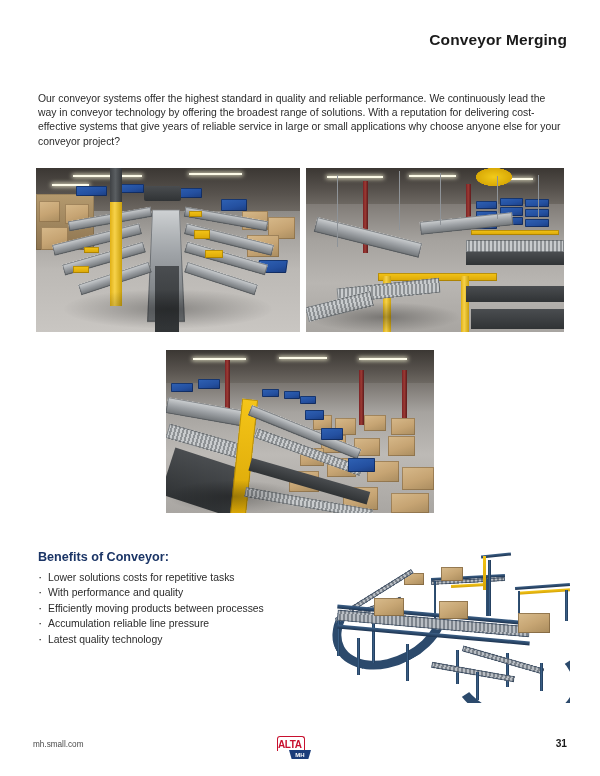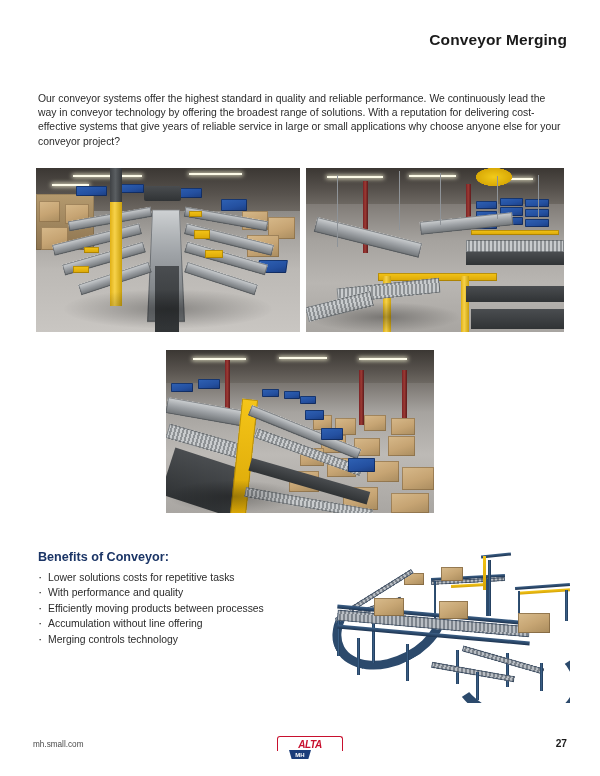--- a/index.html
+++ b/index.html
@@ -205,29 +205,28 @@
     position: absolute;
     left: 50%;
     transform: translateX(-50%);
     top: 736px;
     width: 46px;
     height: 26px;
   }
   .logo-alta {
     position: absolute;
     left: 0; top: 0;
-    width: 66px; height: 15px;
+    width: 28px; height: 15px;
     border: 1.4px solid #c8102e;
     border-bottom: none;
     border-radius: 3px 3px 0 0;
     box-sizing: border-box;
     display: flex;
     align-items: center;
-    justify-content: center;
-    font-style: italic;
+    justify-content: flex-start;
   }
   .logo-alta span {
     font-size: 10px;
     font-weight: bold;
     color: #c8102e;
     letter-spacing: -0.4px;
     font-family: "Liberation Sans", sans-serif;
   }
   .logo-mh {
     position: absolute;
@@ -397,22 +396,22 @@
       <div class="tote" style="left:2%;  top:20%; width:8%; height:6%;"></div>
       <div class="shadow-soft" style="left:0%; top:80%; width:50%; height:20%;"></div>
     </div>
   </div>
 
   <div class="benefits-title">Benefits of Conveyor:</div>
   <ul class="benefits-list">
     <li>Lower solutions costs for repetitive tasks</li>
     <li>With performance and quality</li>
     <li>Efficiently moving products between processes</li>
-    <li>Accumulation without line offering</li>
-    <li>Merging controls technology</li>
+    <li>Accumulation reliable line pressure</li>
+    <li>Latest quality technology</li>
   </ul>
 
   <div id="illustration">
 
     <div class="ill-rail" style="left:78%; top:24%; width:22%; height:3px; transform:rotate(-4deg);"></div>
     <div class="ill-yellow" style="left:79%; top:27%; width:21%; height:2.5px; transform:rotate(-4deg);"></div>
     <div class="ill-leg" style="left:79%; top:28%; width:2.5px; height:22%;"></div>
     <div class="ill-leg" style="left:98%; top:27%; width:2.5px; height:20%;"></div>
 
     <div class="ill-rail" style="left:44%; top:18%; width:30%; height:3px; transform:rotate(-3deg);"></div>
@@ -455,15 +454,15 @@
 
   <div class="footer-logo">
     <div class="logo-alta">
       <span>ALTA</span>
     </div>
     <div class="logo-mh">
       <span>MH</span>
     </div>
   </div>
 
-  <div class="page-number">27</div>
+  <div class="page-number">31</div>
 
 </div>
 
 </body></html>

